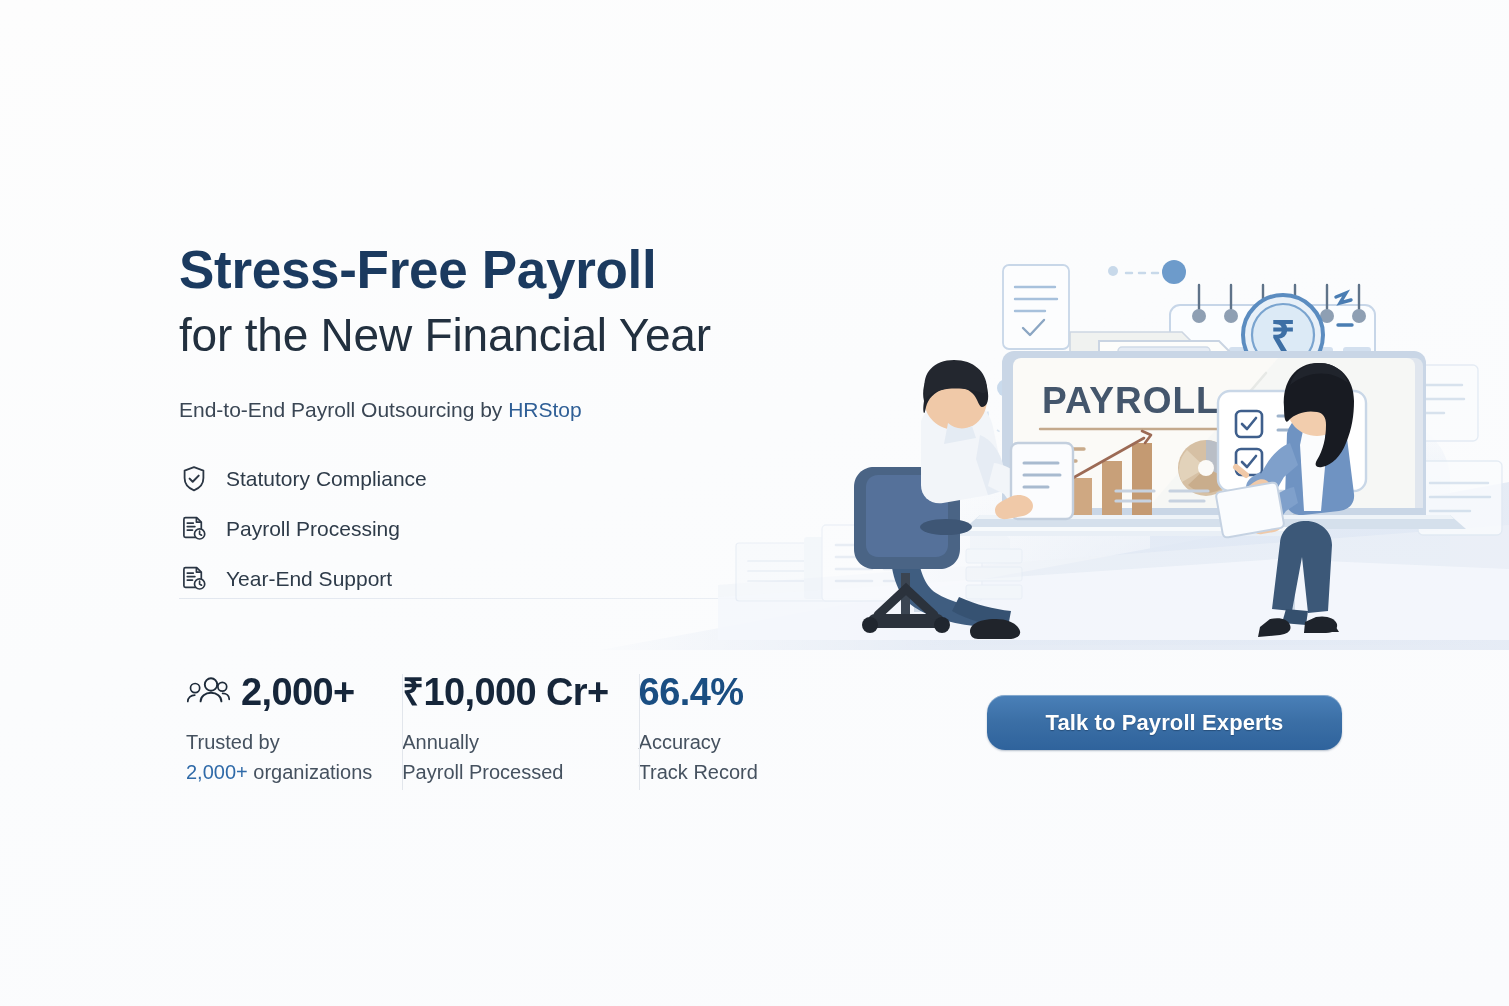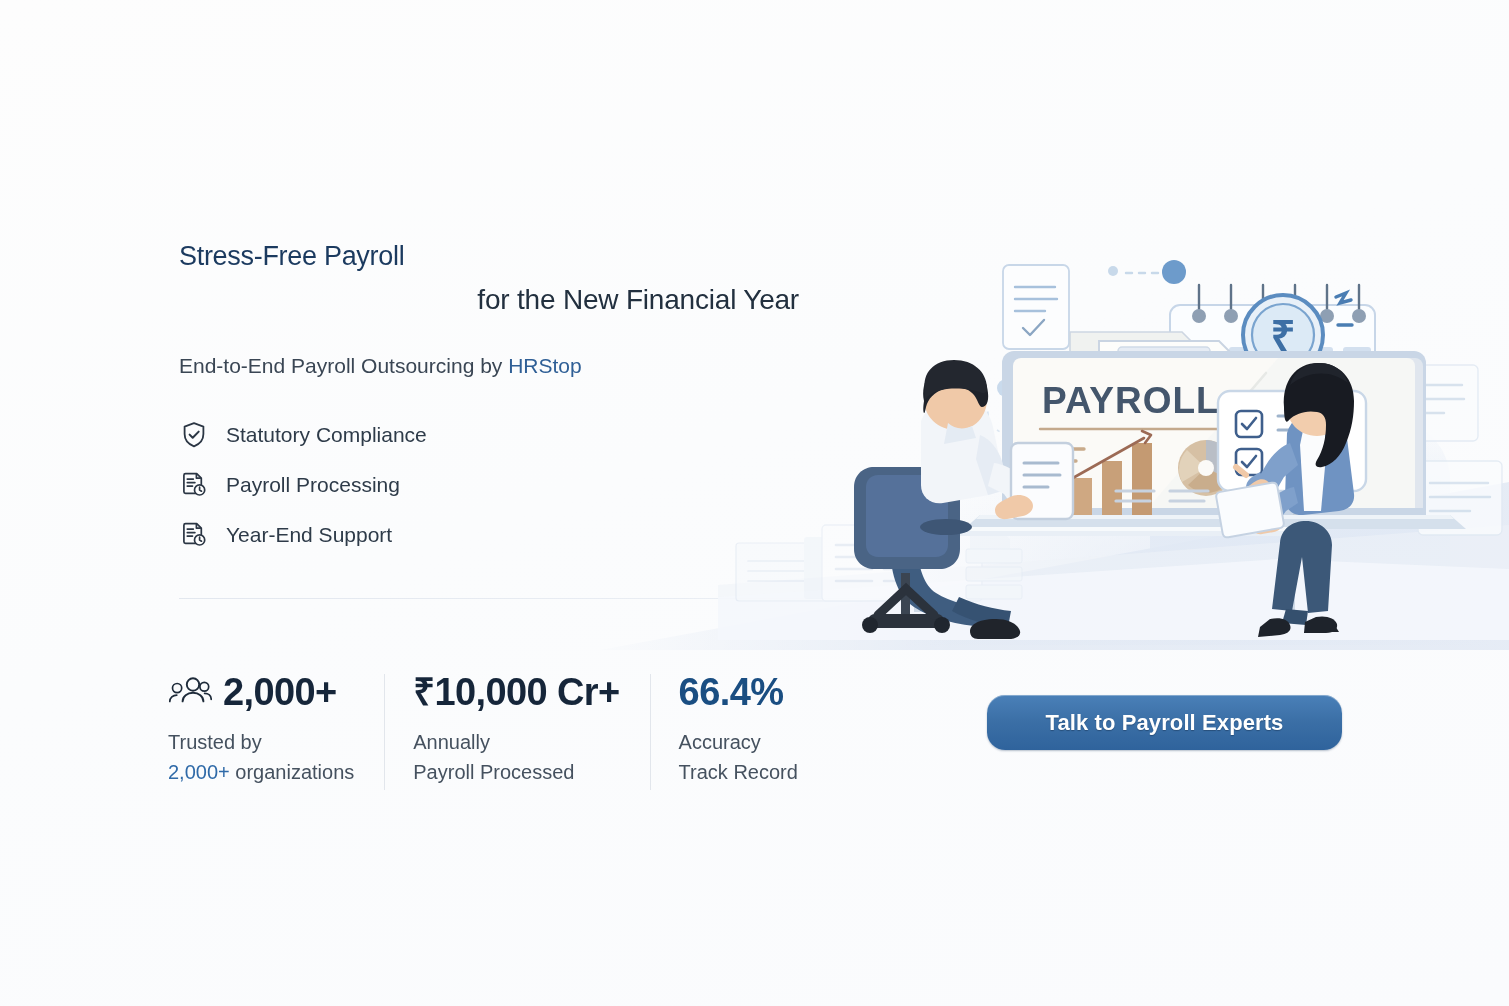--- a/index.html
+++ b/index.html
@@ -46,37 +46,36 @@
   }
 
   
   .left-col {
     position: absolute;
     left: 179px;
     top: 243px;
     width: 620px;
   }
   .headline-1 {
-    font-size: 27px;
-    font-weight: 400;
+    font-size: 53px;
+    font-weight: 700;
     letter-spacing: -0.3px;
     color: #1b3a5f;
     line-height: 1.0;
     margin: 0 0 16px 0;
     white-space: nowrap;
   }
   .headline-2 {
-    font-size: 28px;
+    font-size: 46px;
     font-weight: 400;
     letter-spacing: -0.2px;
     color: #22303f;
     line-height: 1.0;
     margin: 0 0 40px 0;
     white-space: nowrap;
-    text-align: right;
   }
   .subhead {
     font-size: 21px;
     font-weight: 400;
     color: #3a4654;
     margin: 8px 0 32px 0;
     white-space: nowrap;
   }
   .subhead .brand { color: #2f5f96; }
 
@@ -105,30 +104,30 @@
     left: 179px;
     top: 598px;
     width: 1172px;
     height: 1px;
     background: linear-gradient(90deg, rgba(225,230,238,.95) 0%, rgba(228,233,241,.7) 55%, rgba(233,238,245,.25) 100%);
   }
 
   
   .stats {
     position: absolute;
-    left: 168px;
+    left: 186px;
     top: 668px;
     display: flex;
     align-items: flex-start;
   }
   .stat {
     position: relative;
     padding-right: 30px;
   }
-  .stat + .stat { padding-left: 29px; }
+  .stat + .stat { }
   .stat + .stat::before {
     content: "";
     position: absolute;
     left: 0; top: 6px;
     width: 1px; height: 116px;
     background: #e2e6ec;
   }
   .stat-top {
     display: flex;
     align-items: center;

